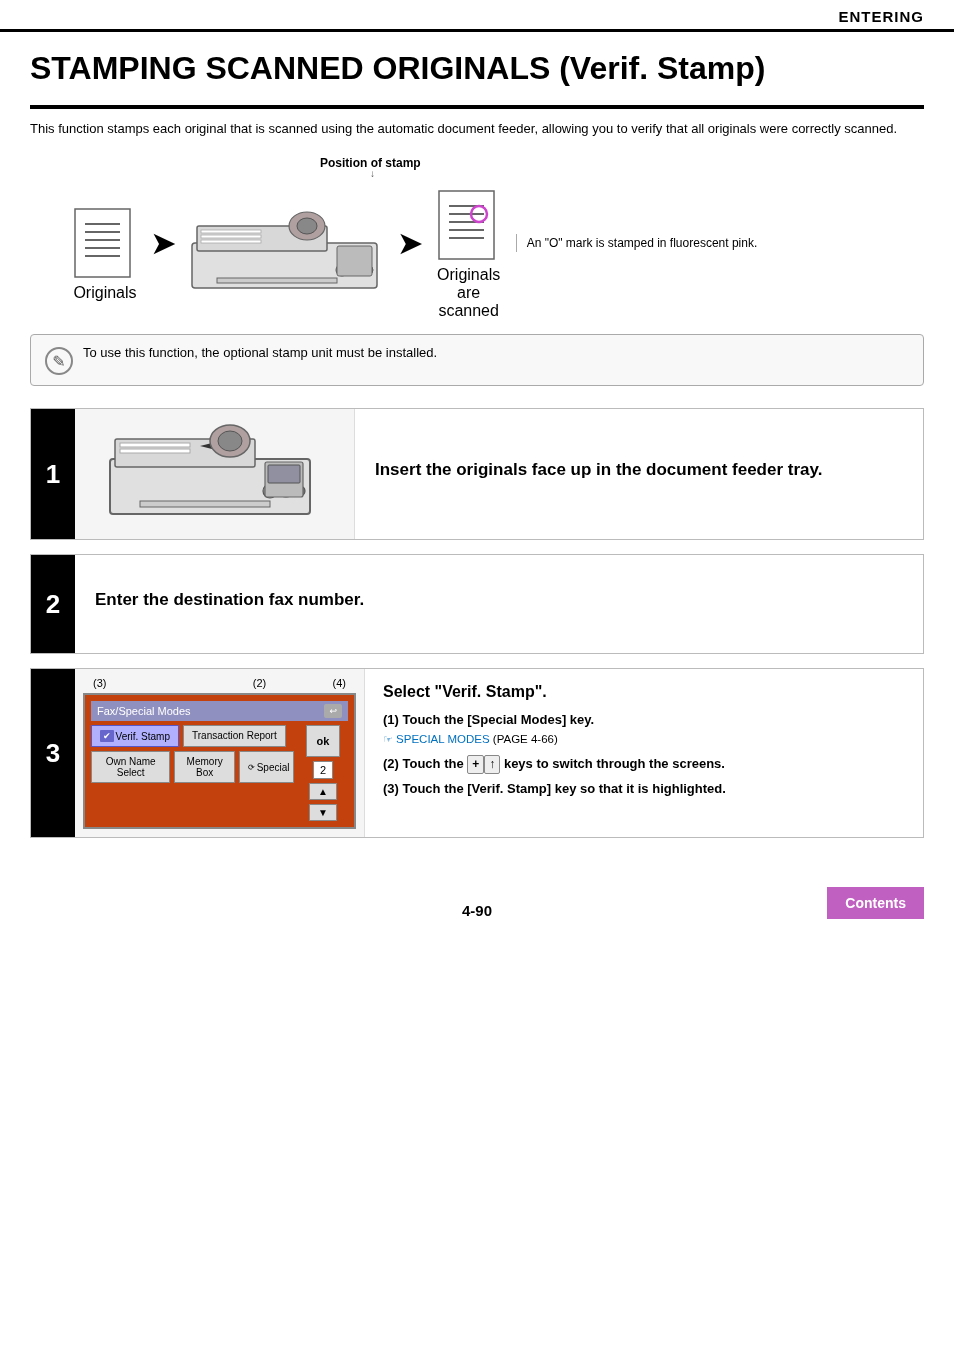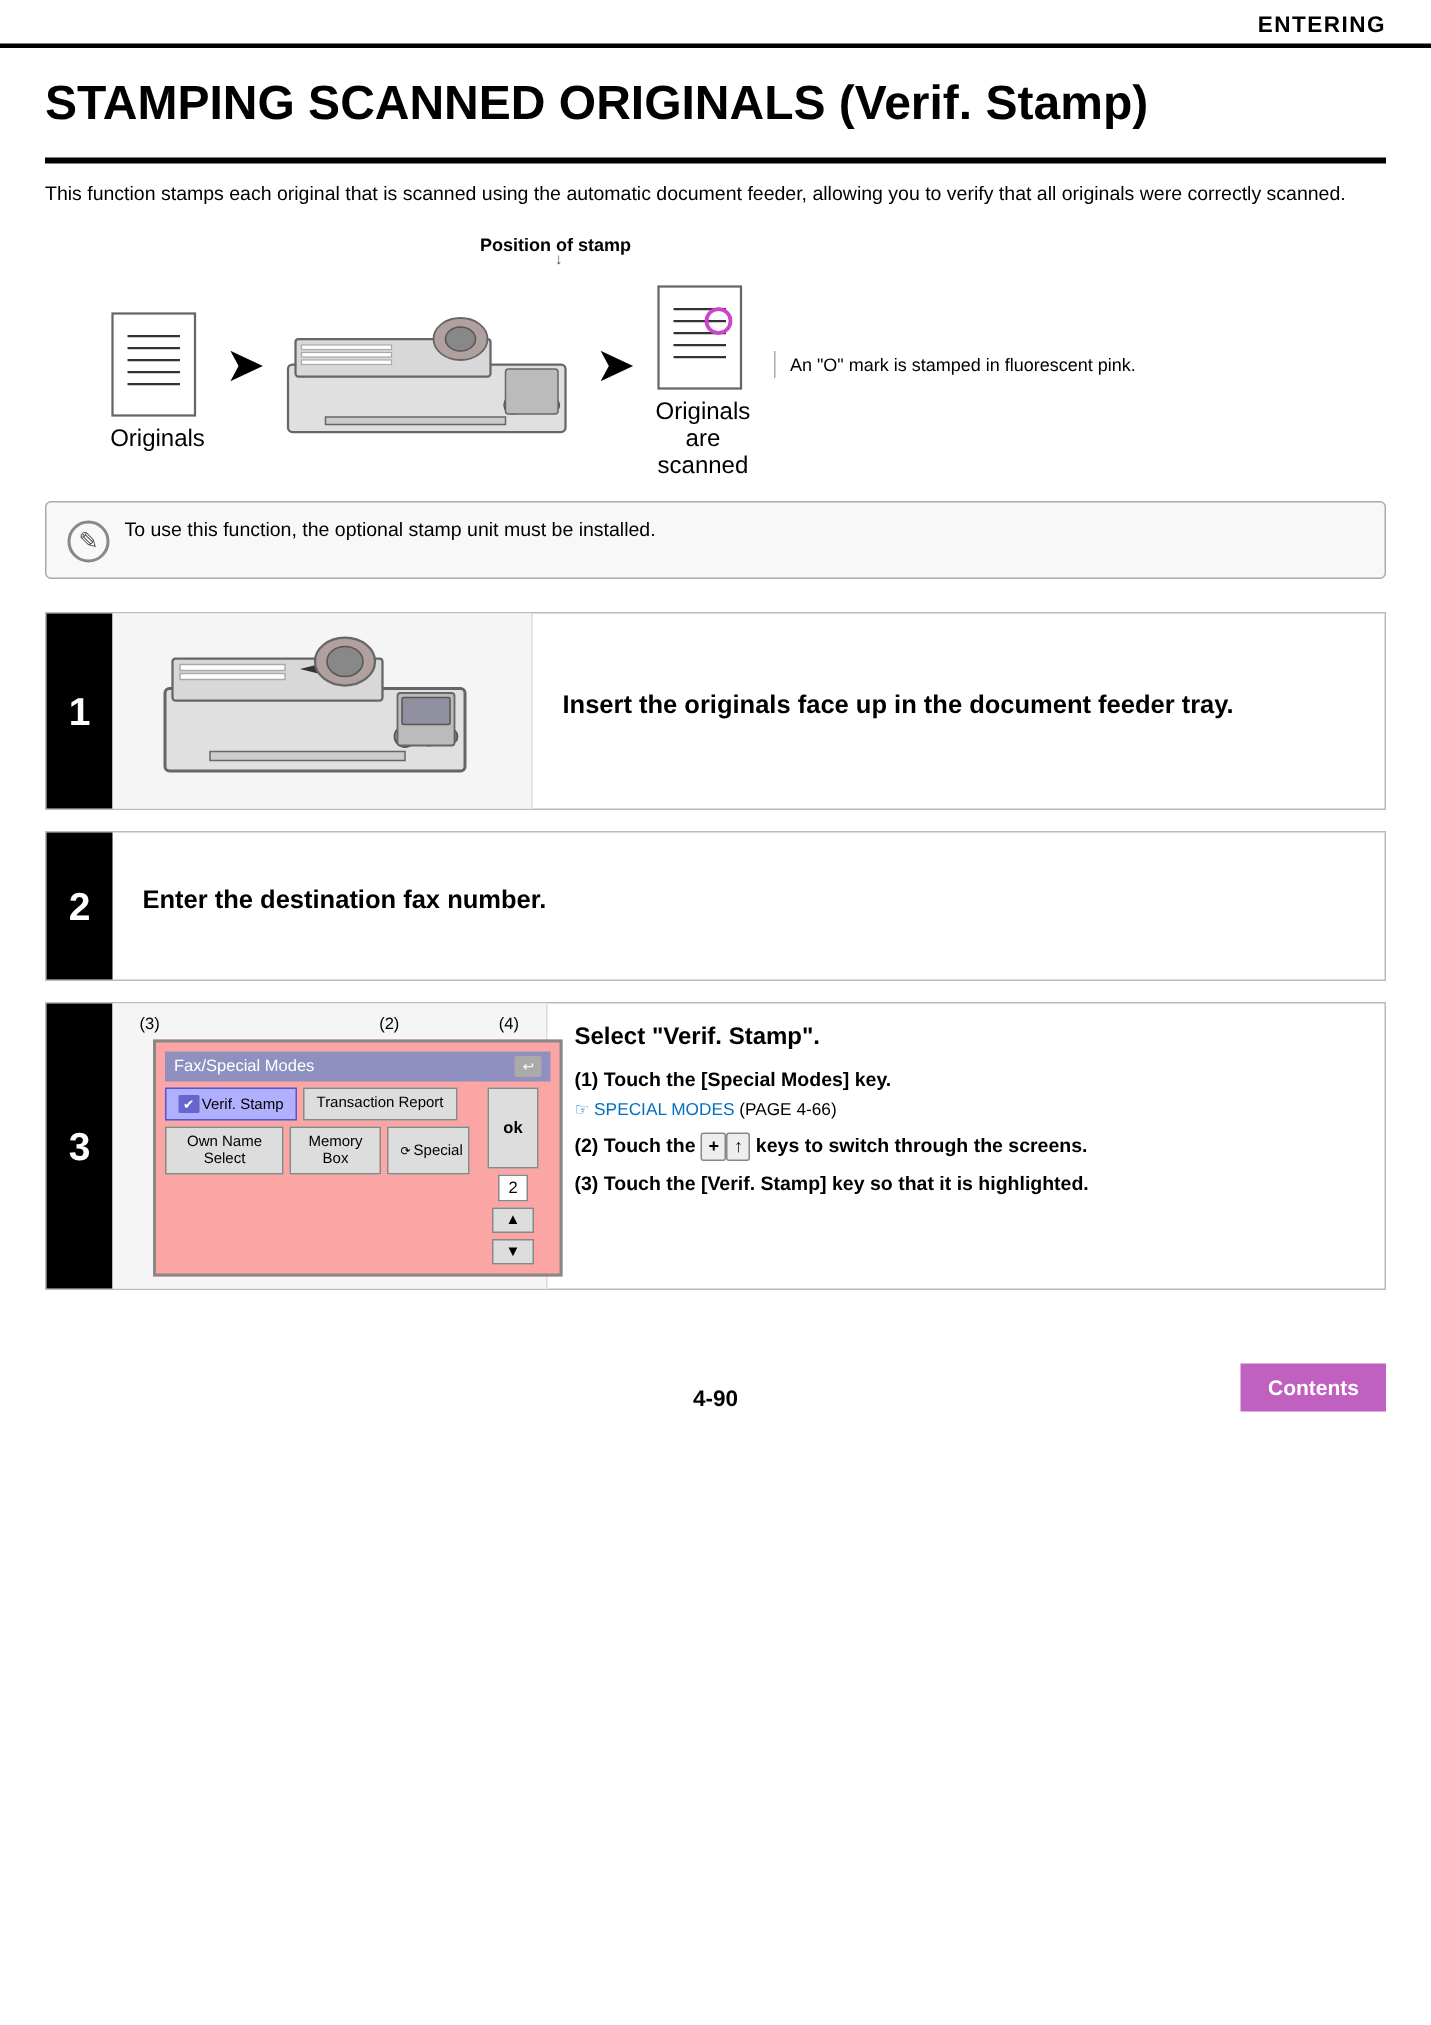--- a/index.html
+++ b/index.html
@@ -194,26 +194,25 @@
       color: #fff;
       font-size: 14px;
       font-weight: bold;
       padding: 8px 18px;
       border: none;
       cursor: pointer;
     }
 
     
     .ui-screenshot {
-      background: #fca5a5;
+      background: #c2410c;
       border: 2px solid #888;
       width: 250px;
       padding: 6px;
       font-size: 10px;
-      margin-left: 19px;
     }
     .ui-top-bar {
       display: flex;
       justify-content: space-between;
       align-items: center;
       background: #9090c0;
       color: #fff;
       padding: 3px 6px;
       font-size: 11px;
       margin-bottom: 4px;
@@ -237,21 +236,21 @@
     }
     .ui-right-col {
       display: flex;
       flex-direction: column;
       align-items: center;
       gap: 4px;
     }
     .ui-ok-btn {
       background: #ddd;
       border: 1.5px solid #888;
-      padding: 20px 10px;
+      padding: 9px 10px;
       font-size: 11px;
       font-weight: bold;
     }
     .ui-num-display {
       background: #fff;
       border: 1px solid #888;
       font-size: 11px;
       padding: 2px 6px;
       text-align: center;
     }

